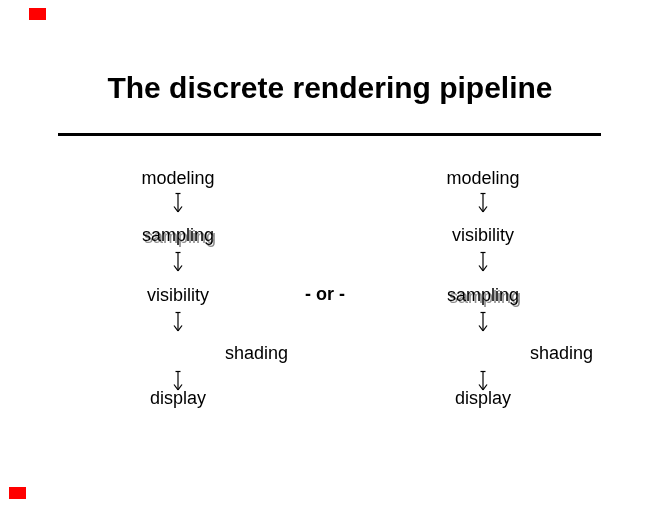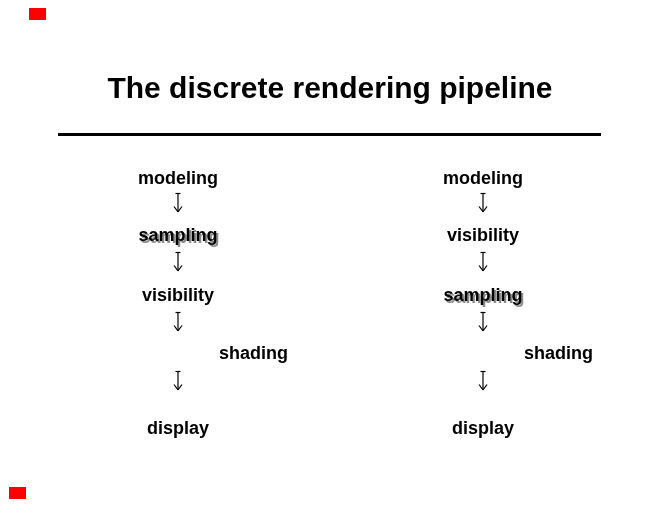--- a/index.html
+++ b/index.html
@@ -52,41 +52,41 @@
   .pipeline-col.right{left:373px;}
   .prow{
     position:absolute;
     left:0;width:220px;height:28px;
     line-height:28px;
     text-align:center;
     color:var(--color-text);
   }
   .stage{
     font-size:18px;
-    font-weight:bold;
+    font-weight:normal;
     white-space:nowrap;
   }
   .stage.emph{
     font-size:18px;
     text-shadow:2px 2px 0 var(--color-emphasis-shadow);
   }
   .arrow-row{
     display:flex;
     align-items:center;
     justify-content:center;
   }
   .r1{top:164px;}
   .r2{top:189px;}
   .r3{top:221px;}
   .r4{top:248px;}
   .r5{top:281px;}
   .r6{top:308px;}
   .r7{top:339px;text-align:right;}
   .r8{top:367px;}
-  .r9{top:414px;}
+  .r9{top:384px;}
   .or-separator{
     position:absolute;
     left:275px;top:282px;
     width:100px;height:24px;
     line-height:24px;
     text-align:center;
     font-size:18px;
     font-weight:bold;
     color:var(--color-text);
     white-space:nowrap;
@@ -137,20 +137,21 @@
       <svg class="arrow-svg" width="14" height="22" viewBox="0 0 14 22">
         <line x1="4.5" y1="1.5" x2="9.5" y2="1.5" stroke="#000" stroke-width="1.2"></line>
         <line x1="7" y1="1.5" x2="7" y2="19.5" stroke="#000" stroke-width="1.2"></line>
         <line x1="3" y1="14.5" x2="7" y2="19.8" stroke="#000" stroke-width="1.2"></line>
         <line x1="11" y1="14.5" x2="7" y2="19.8" stroke="#000" stroke-width="1.2"></line>
       </svg>
     </div>
     <div class="prow stage r9">display</div>
   </div>
 
+  <div class="or-separator">- or -</div>
 
   <div class="pipeline-col right">
     <div class="prow stage r1">modeling</div>
     <div class="prow arrow-row r2">
       <svg class="arrow-svg" width="14" height="22" viewBox="0 0 14 22">
         <line x1="4.5" y1="1.5" x2="9.5" y2="1.5" stroke="#000" stroke-width="1.2"></line>
         <line x1="7" y1="1.5" x2="7" y2="19.5" stroke="#000" stroke-width="1.2"></line>
         <line x1="3" y1="14.5" x2="7" y2="19.8" stroke="#000" stroke-width="1.2"></line>
         <line x1="11" y1="14.5" x2="7" y2="19.8" stroke="#000" stroke-width="1.2"></line>
       </svg>

